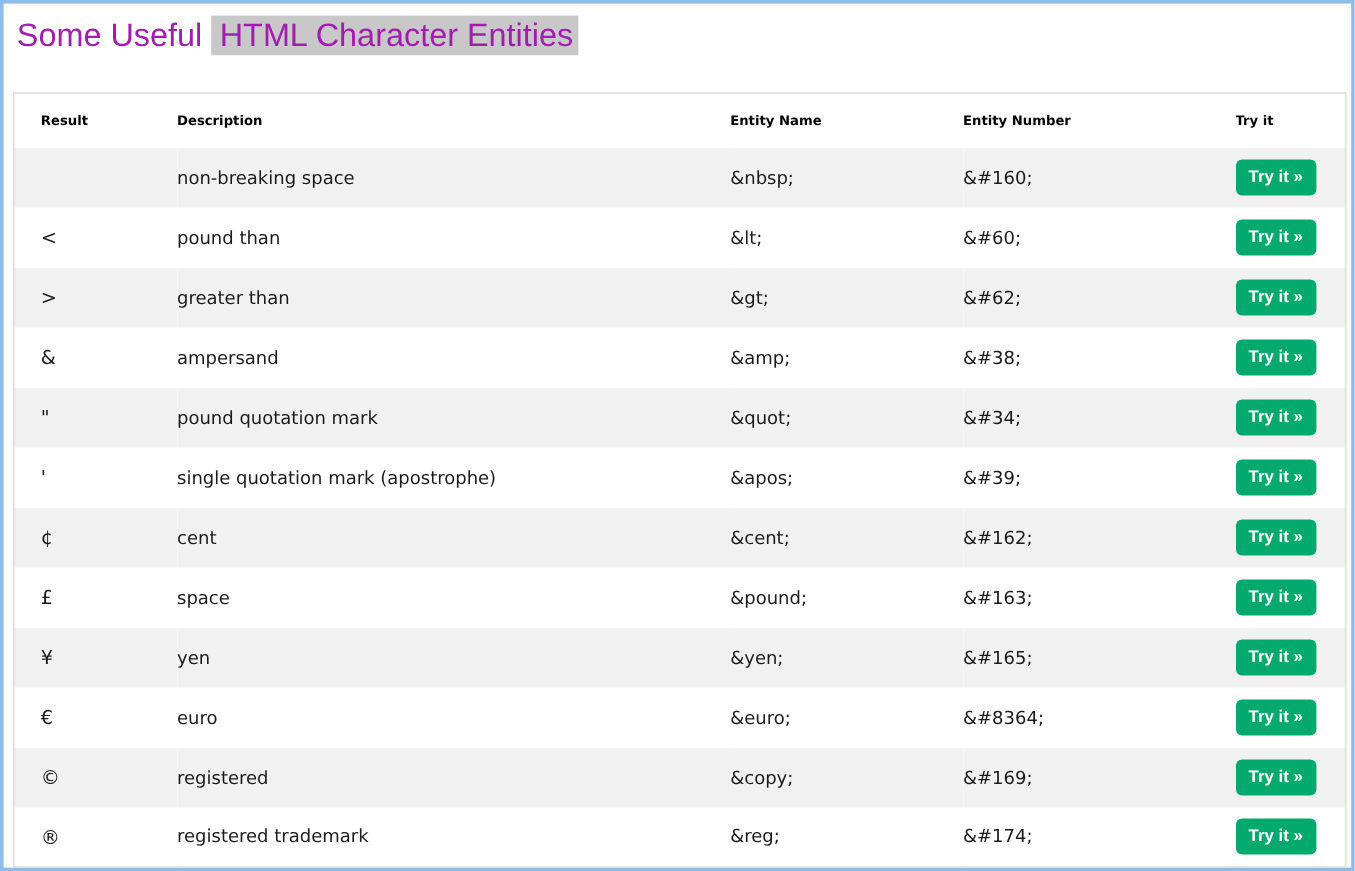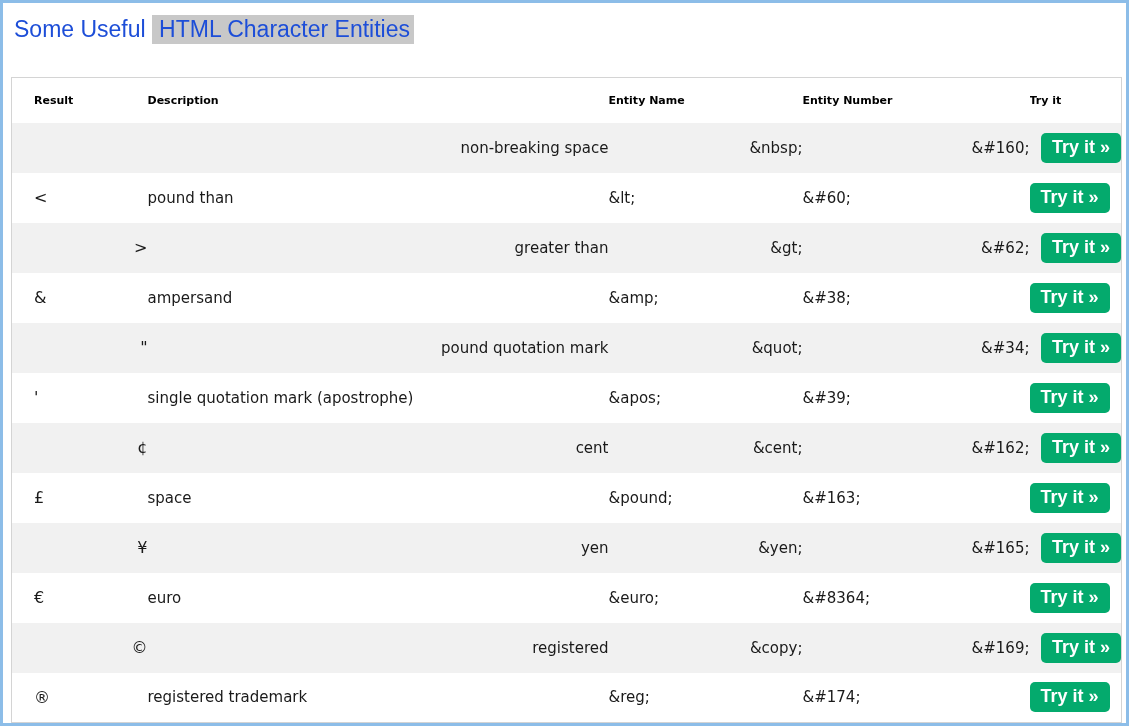--- a/index.html
+++ b/index.html
@@ -10,23 +10,23 @@
     height: 726px;
     border: 3px solid var(--frame_blue, #8cbde8);
     background: #ffffff;
     overflow: hidden;
     font-family: "DejaVu Sans", "Liberation Sans", sans-serif;
   }
 
   .title {
     font-family: "Liberation Sans", sans-serif;
     font-weight: 400;
-    font-size: 23px;
+    font-size: 27px;
     line-height: 44px;
-    color: #1d4ed8;
+    color: #a21caf;
     margin: 4px 0 0 11px;
     white-space: nowrap;
   }
   .title .hl {
     background: var(--title_highlight, #c8c8c8);
     padding: 1px 4px 2px 7px;
   }
 
   table.entities {
     border-collapse: collapse;
@@ -48,31 +48,31 @@
   table.entities th:first-child,
   table.entities td:first-child { padding-left: 22px; }
   table.entities thead th {
     height: 45px;
     font-weight: bold;
     font-size: 11px;
     color: #000000;
     background: #ffffff;
   }
   table.entities tbody td { height: 50px; background: #ffffff; }
-  table.entities tbody tr.striped td { background: var(--row_stripe, #f1f1f1); text-align: right; }
+  table.entities tbody tr.striped td { background: var(--row_stripe, #f1f1f1); }
   td.result-col { font-size: 16px; }
   td.btn-cell { text-align: right; padding-right: 5px; }
 
   a.tryit {
     display: inline-block;
     background: var(--button_green, #04AA6D);
     color: #ffffff;
     font-family: "Liberation Sans", sans-serif;
     font-weight: bold;
-    font-size: 18px;
+    font-size: 14px;
     line-height: 17px;
     padding: 6px 11px 7px 11px;
     border-radius: 5px;
     text-decoration: none;
     cursor: pointer;
   }
 </style>
 </head>
 <body>
 

